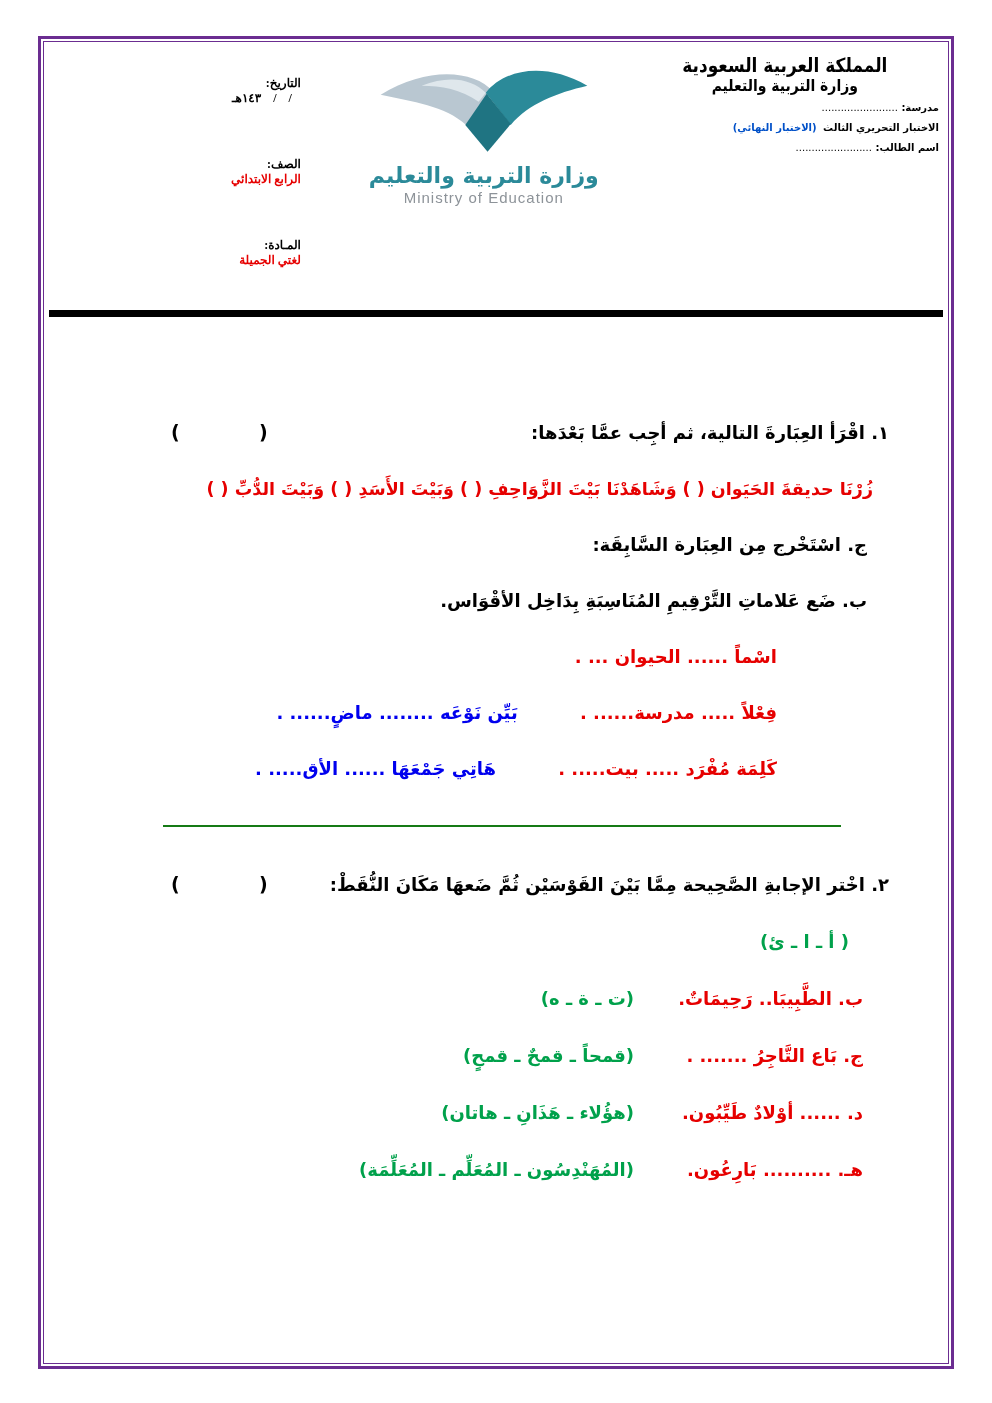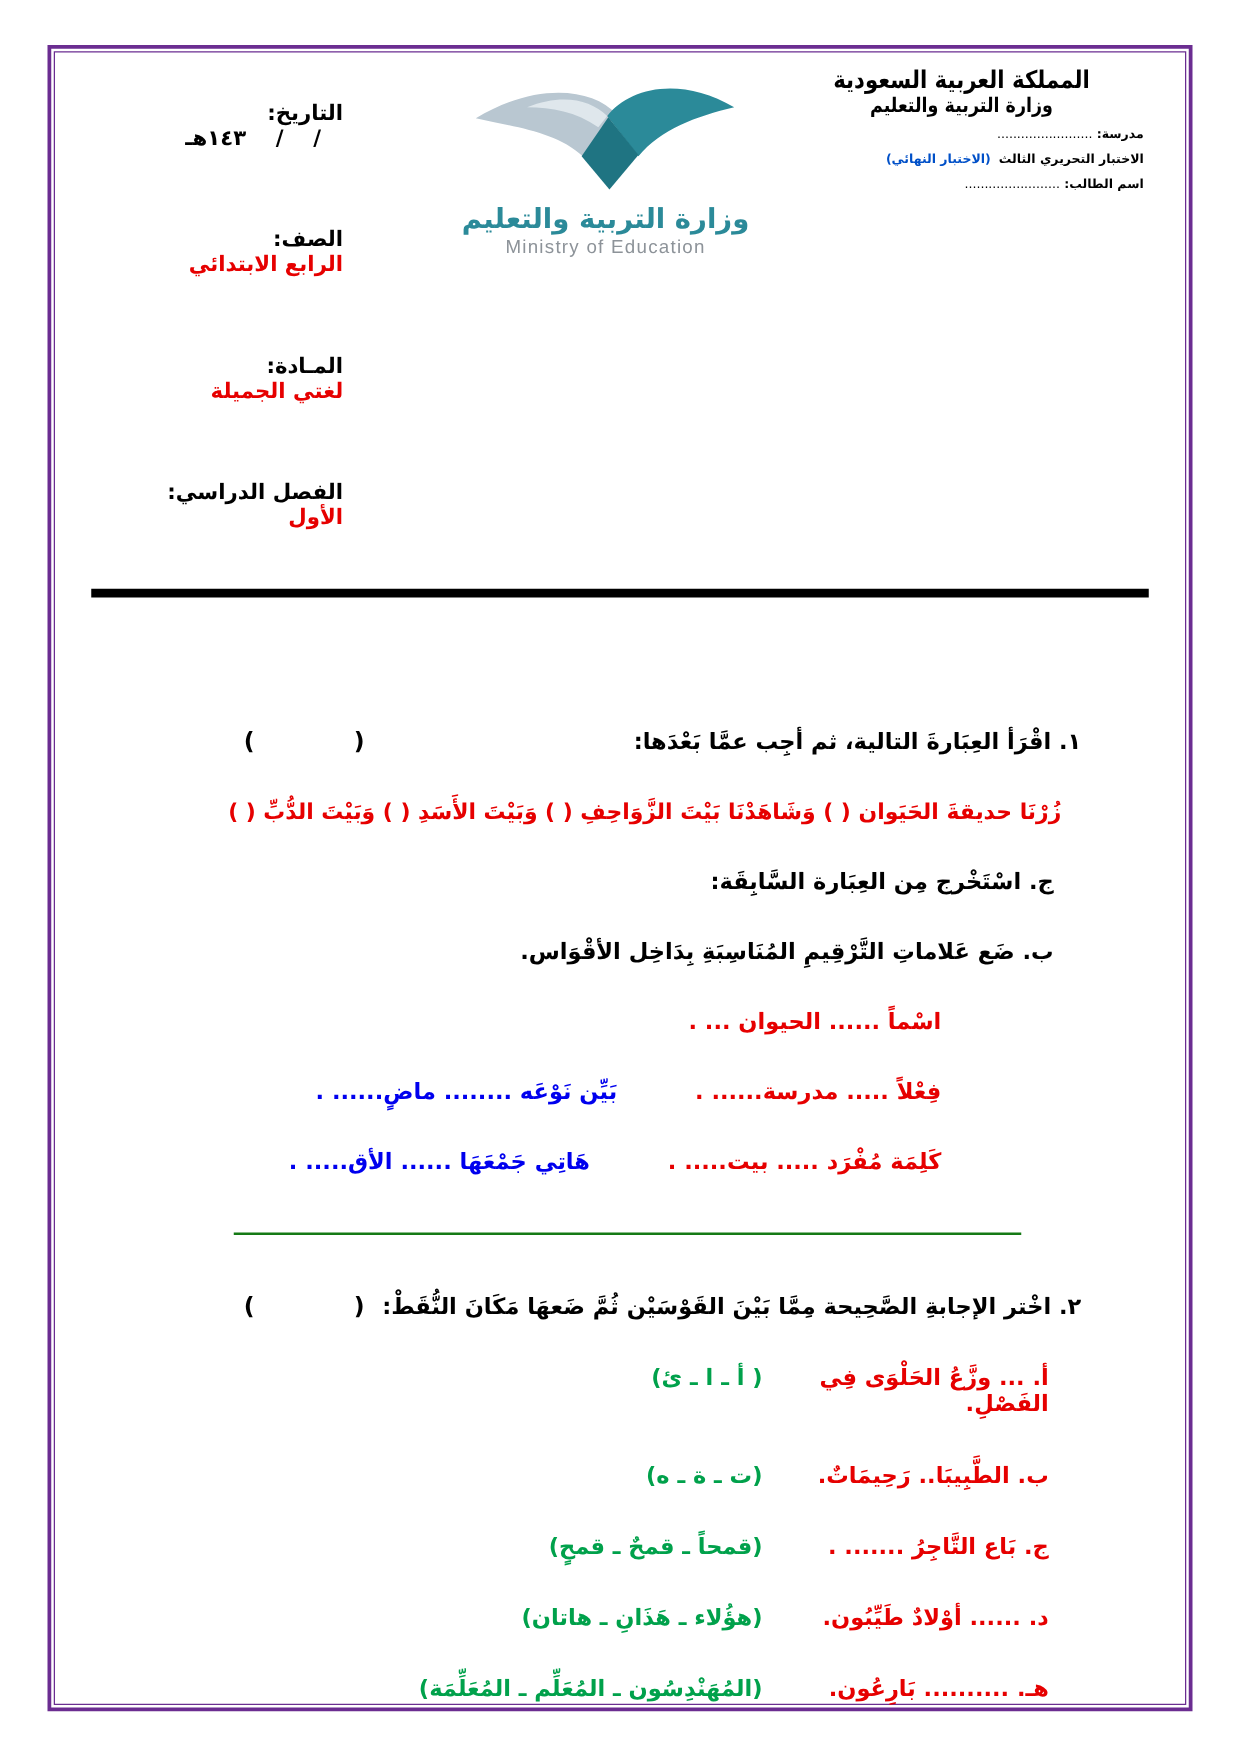--- a/index.html
+++ b/index.html
@@ -6,38 +6,38 @@
   .page {
     position:relative; width:992px; height:1403px; background:#fff;
     font-family:"DejaVu Sans", sans-serif; direction:rtl; overflow:hidden;
     color:#000;
   }
   .frame {
     position:absolute; top:36px; bottom:34px; left:38px; right:38px;
     border:3px solid #6b2d91;
   }
   .frame-inner { position:absolute; inset:2px; border:1px solid #6b2d91; pointer-events:none; }
-  .content { position:relative; height:100%; padding:14px 32px 0; box-sizing:border-box; }
+  .content { position:relative; height:100%; padding:14px 8px 0; box-sizing:border-box; }
 
   
   .hdr { display:flex; justify-content:space-between; align-items:flex-start; padding:2px 4px 0; }
   .hdr-right { width:315px; }
   .emblem { text-align:center; margin-bottom:8px; }
   .emblem-l1 { font-weight:bold; font-size:17px; letter-spacing:-1px; transform:scaleY(1.15); }
   .emblem-l2 { font-weight:bold; font-size:14px; letter-spacing:-1px; margin-top:2px; transform:scaleY(1.15); }
   .hdr-line { text-align:right; font-size:10px; font-weight:bold; margin-top:9px; white-space:nowrap; }
   .hdr-line .dots { font-weight:normal; }
   .exam-blue { color:#0050c8; margin-right:3px; }
 
   .hdr-center { width:300px; text-align:center; padding-top:4px; }
   .logo-ar { color:#2b8a99; font-weight:bold; font-size:22px; margin-top:2px; }
   .logo-en { color:#8d9399; font-size:15px; letter-spacing:1px; margin-top:1px; font-family:"Liberation Sans", sans-serif; }
 
   .hdr-left { width:290px; padding-top:6px; }
-  .f-row { font-size:17px; font-weight:bold; margin-bottom:21px; white-space:pre; text-align:right; }
+  .f-row { font-size:12px; font-weight:bold; margin-bottom:21px; white-space:pre; text-align:right;font-family:Liberation Serif, serif; }
   .f-value { color:#e60000; }
   .f-value.black { color:#000; }
 
   .black-rule { height:7px; background:#000; margin-top:6px; }
 
   
   main { padding:0 54px 0 56px; font-weight:bold; font-size:18px; }
   .q-title-row { display:flex; justify-content:space-between; align-items:baseline; }
   .q-title { font-size:18px; font-weight:bold; margin:0; }
   .bracket { white-space:pre; font-size:19px; margin-left:66px; }
@@ -107,24 +107,20 @@
             <span class="f-value black">   /    /    ١٤٣هـ</span>
           </div>
           <div class="f-row">
             <span>الصف:</span>
             <span class="f-value">الرابع الابتدائي</span>
           </div>
           <div class="f-row">
             <span>المـادة:</span>
             <span class="f-value">لغتي الجميلة</span>
           </div>
-          <div class="f-row">
-            <span>الفصل الدراسي:</span>
-            <span class="f-value">الأول</span>
-          </div>
         </div>
       </header>
 
       <div class="black-rule"></div>
 
       <main>
 
         <div class="q-title-row qr1">
           <h2 class="q-title">١. اقْرَأ العِبَارةَ التالية، ثم أجِب عمَّا بَعْدَها:</h2>
           <span class="bracket">(            )</span>
@@ -150,21 +146,20 @@
         </p>
 
         <hr class="green-rule">
 
         <div class="q-title-row qr2">
           <h2 class="q-title">٢. اخْتر الإجابةِ الصَّحِيحة مِمَّا بَيْنَ القَوْسَيْن ثُمَّ ضَعهَا مَكَانَ النُّقَطْ:</h2>
           <span class="bracket">(            )</span>
         </div>
 
         <div class="q2row">
-          <span class="qtext red">أ. ... وزَّعُ الحَلْوَى فِي الفَصْلِ.</span>
           <span class="opts green">( أ ـ ا ـ ئ)</span>
         </div>
         <div class="q2row">
           <span class="qtext red">ب. الطَّبِيبَا.. رَحِيمَاتٌ.</span>
           <span class="opts green">(ت ـ ة ـ ه)</span>
         </div>
         <div class="q2row">
           <span class="qtext red">ج. بَاع التَّاجِرُ ....... .</span>
           <span class="opts green">(قمحاً ـ قمحٌ ـ قمحٍ)</span>
         </div>

